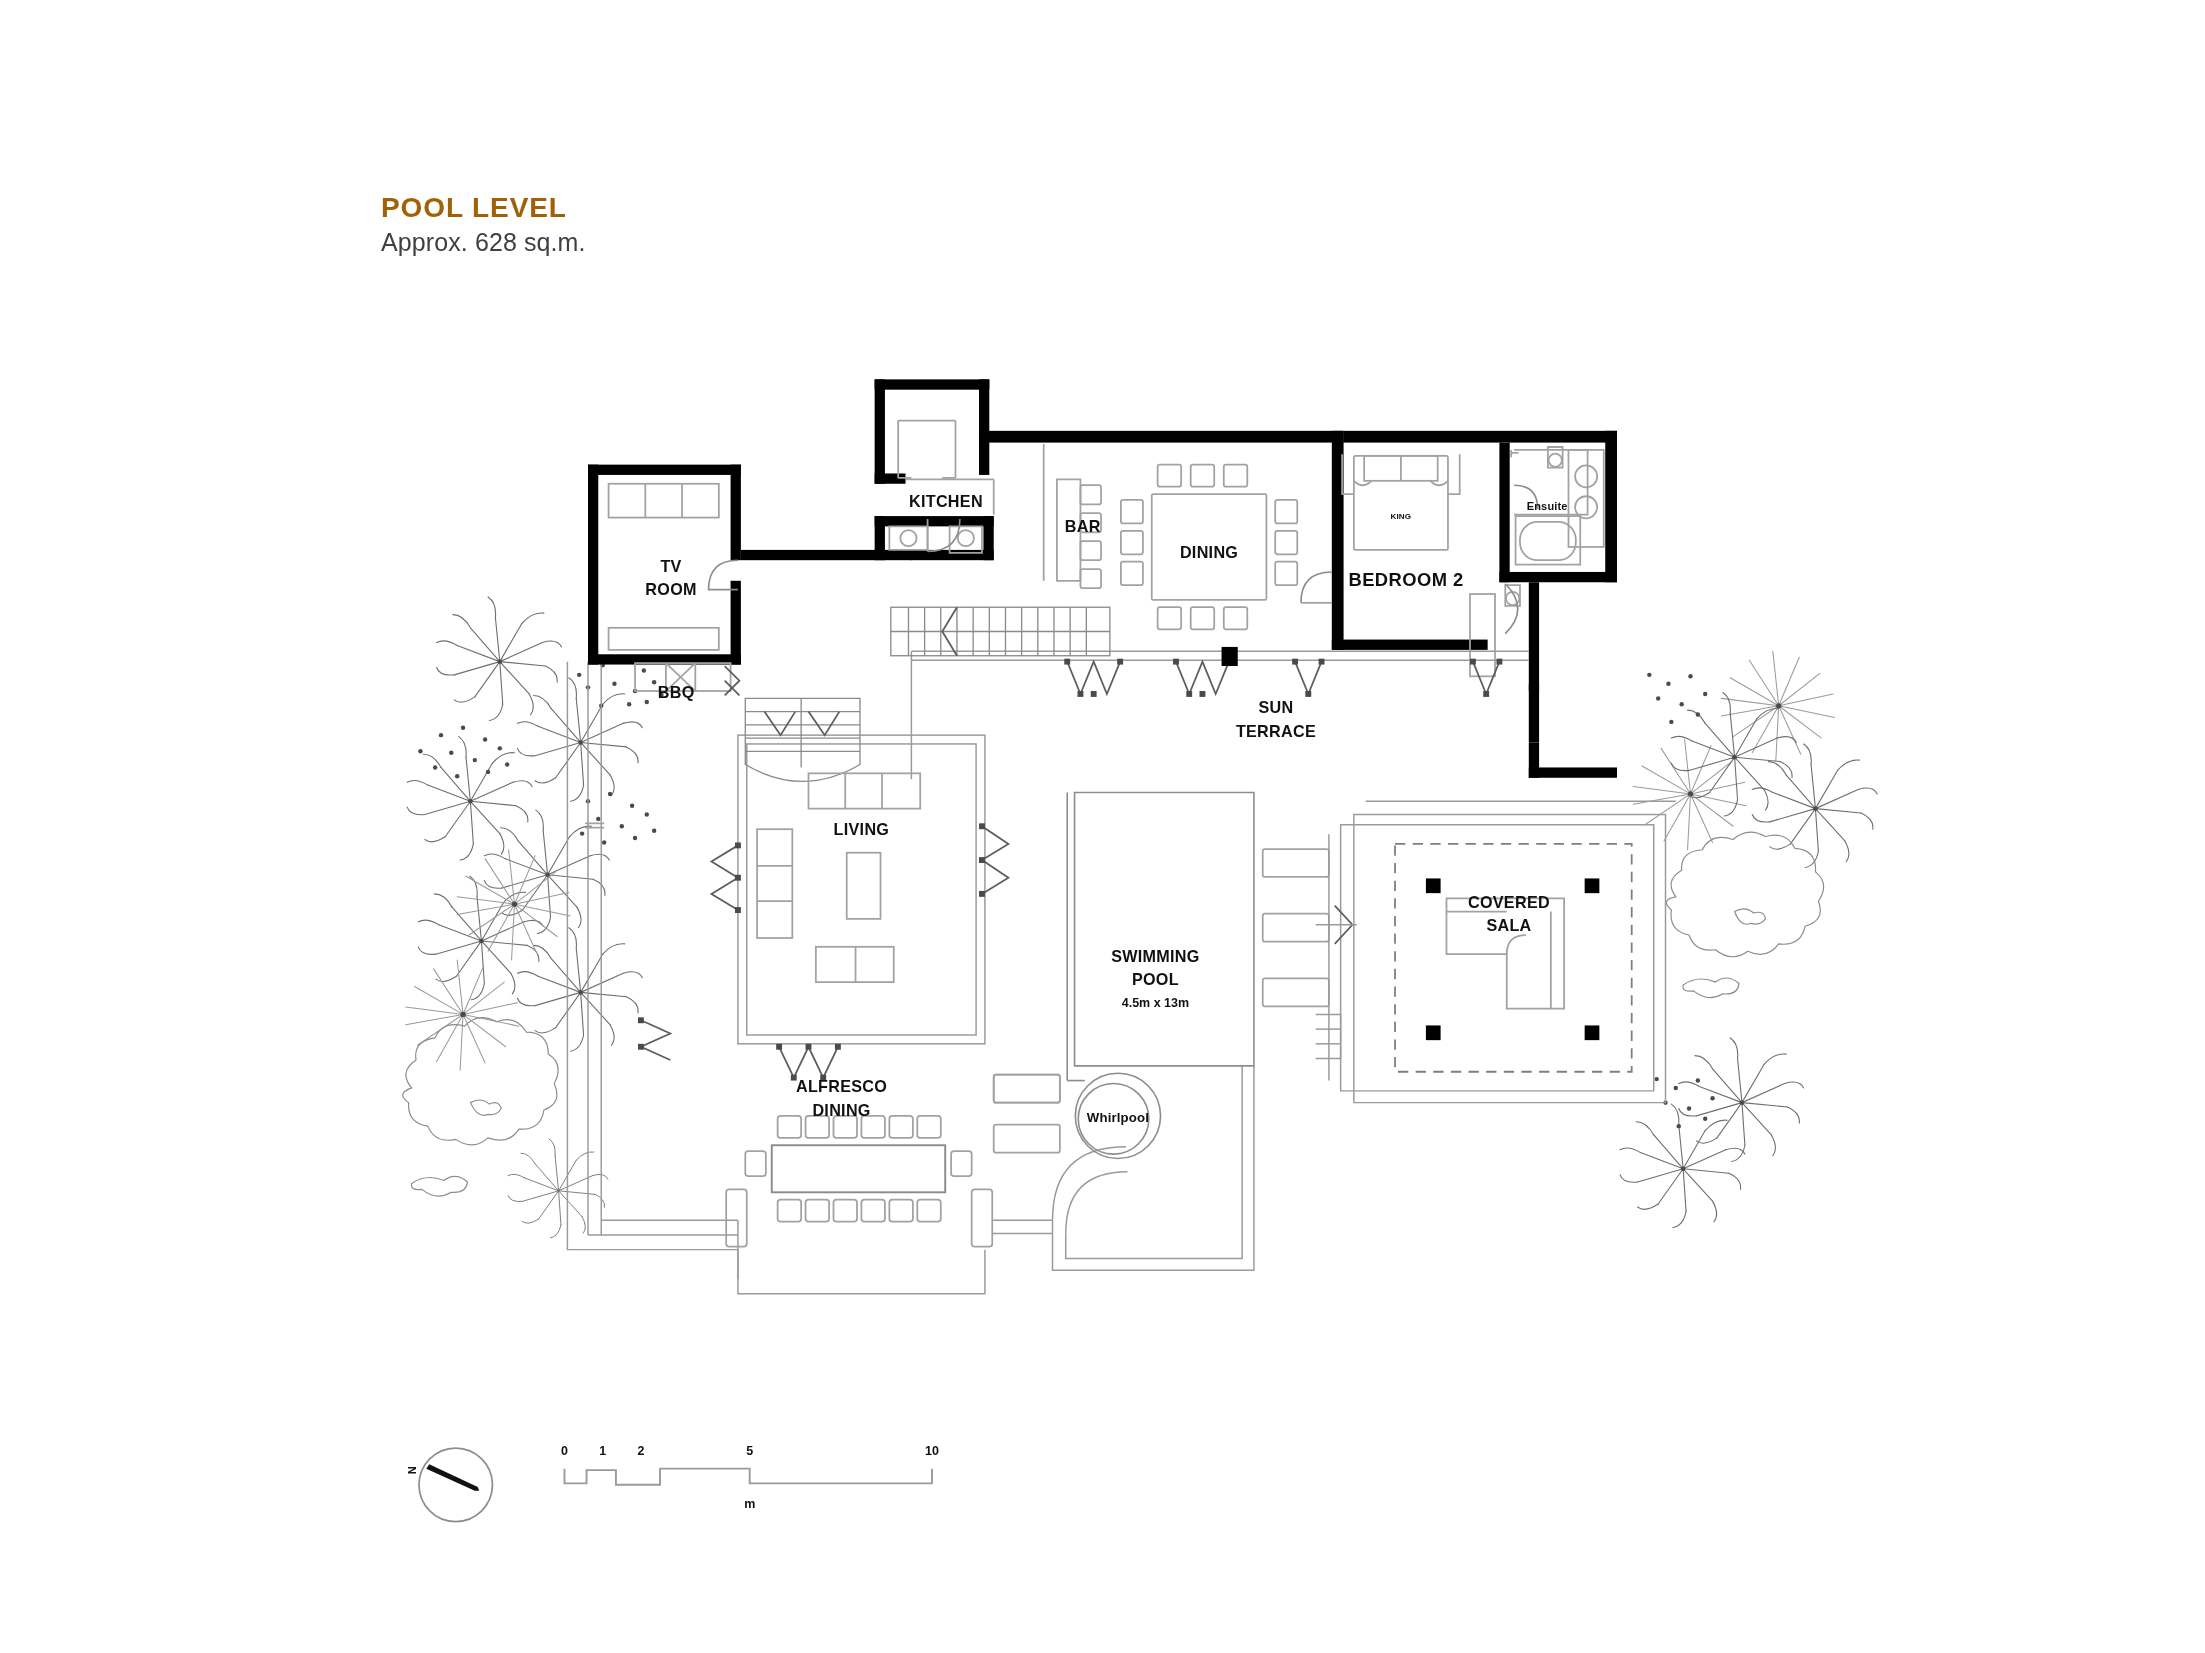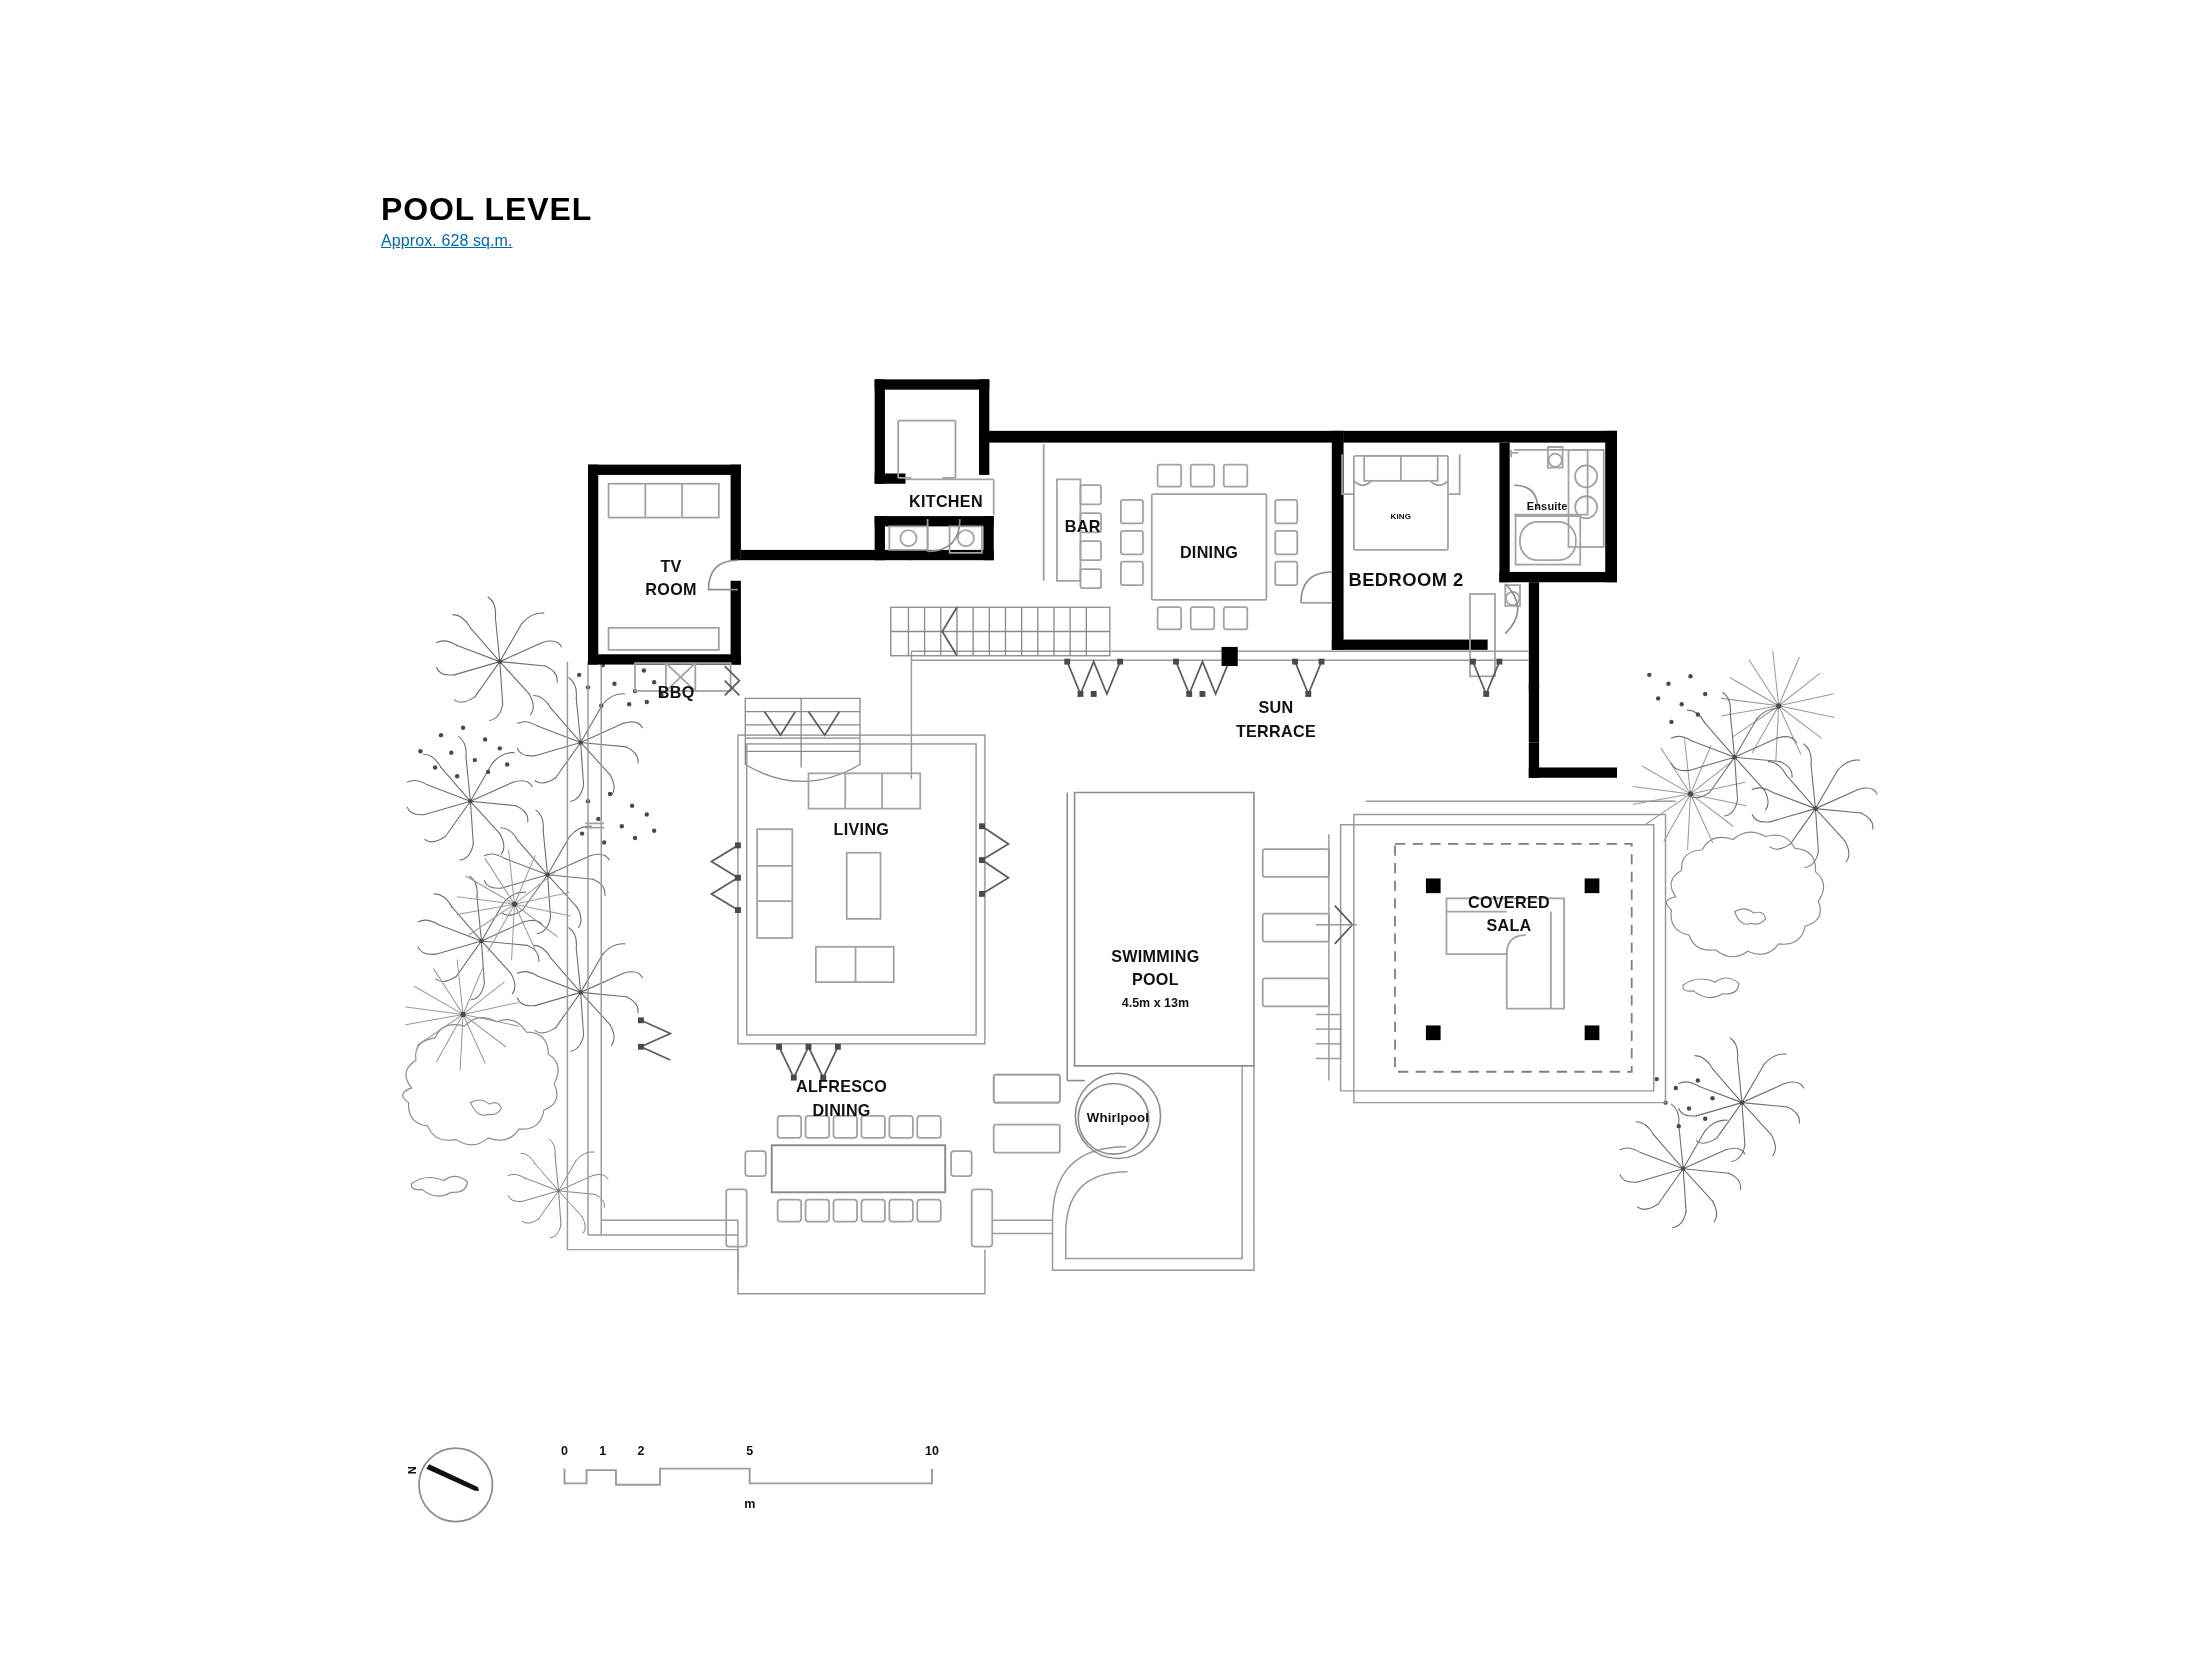--- a/index.html
+++ b/index.html
@@ -18,34 +18,33 @@
     position: absolute;
     inset: 0;
     background: #ffffff;
   }
   .title-block {
     position: absolute;
     left: 381px;
     top: 193px;
   }
   .title-main {
-    font-size: 32px;
+    font-size: 28px;
     font-weight: bold;
     letter-spacing: 0.9px;
-    color: #000000;
+    color: #a16207;
     line-height: 1.05;
     margin: 0;
   }
   .title-sub {
-    font-size: 16px;
+    font-size: 25px;
     font-weight: normal;
-    color: #0369a1;
+    color: #404040;
     margin: 5.9px 0 0 0;
     letter-spacing: 0.1px;
-    text-decoration: underline;
   }
   #plan-svg {
     position: absolute;
     left: 0;
     top: 0;
   }
   .roomlabel {
     font-family: "Liberation Sans", sans-serif;
     font-weight: bold;
     fill: #111111;

